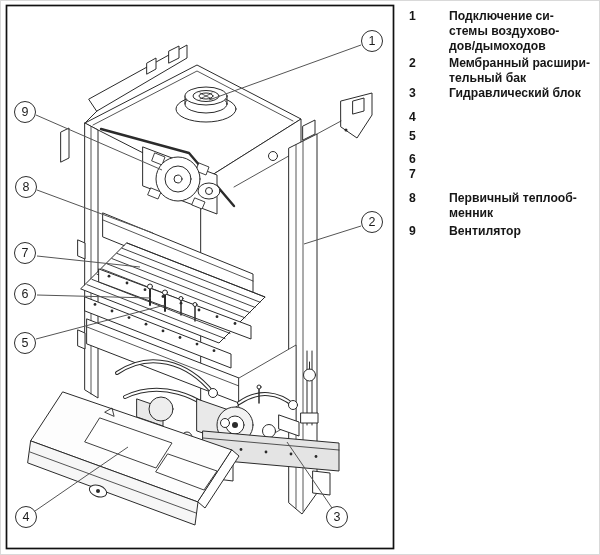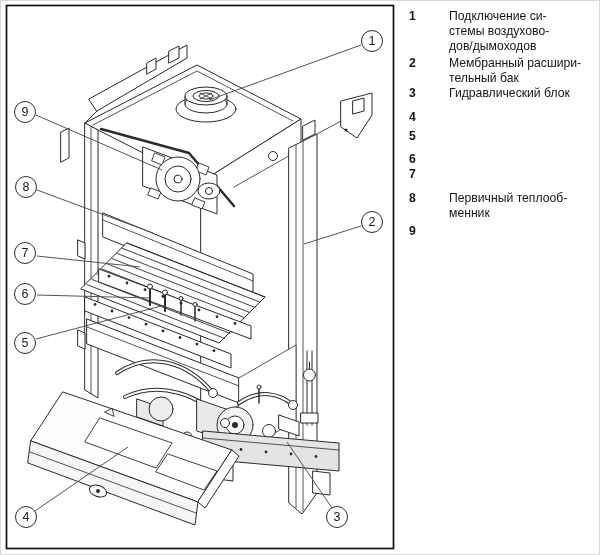--- a/index.html
+++ b/index.html
@@ -32,21 +32,21 @@
     left:408px;top:8px;width:186px;
     color:#161616;
   }
   .legend-row{display:flex;align-items:flex-start;}
   .legend-num{
     width:40px;flex:0 0 40px;
     font-size:12.2px;font-weight:700;line-height:15px;
   }
   .legend-label{
     flex:1;
-    font-size:12.2px;font-weight:400;line-height:15px;
+    font-size:12.2px;font-weight:700;line-height:15px;
     white-space:pre-line;
   }
   .legend-row:nth-of-type(1){margin-bottom:2px;}
   .legend-row:nth-of-type(2){margin-bottom:0px;}
   .legend-row:nth-of-type(3){margin-bottom:9px;}
   .legend-row:nth-of-type(4){margin-bottom:4px;}
   .legend-row:nth-of-type(5){margin-bottom:8px;}
   .legend-row:nth-of-type(6){margin-bottom:0px;}
   .legend-row:nth-of-type(7){margin-bottom:9px;}
   .legend-row:nth-of-type(8){margin-bottom:3px;}
@@ -287,16 +287,17 @@
     <div class="legend-row">
       <div class="legend-num">7</div>
     </div>
     <div class="legend-row">
       <div class="legend-num">8</div>
       <div class="legend-label">Первичный теплооб-
 менник</div>
     </div>
     <div class="legend-row">
       <div class="legend-num">9</div>
+      <div class="legend-label">Вентилятор</div>
     </div>
   </div>
 
 </div>
 
 </body></html>

